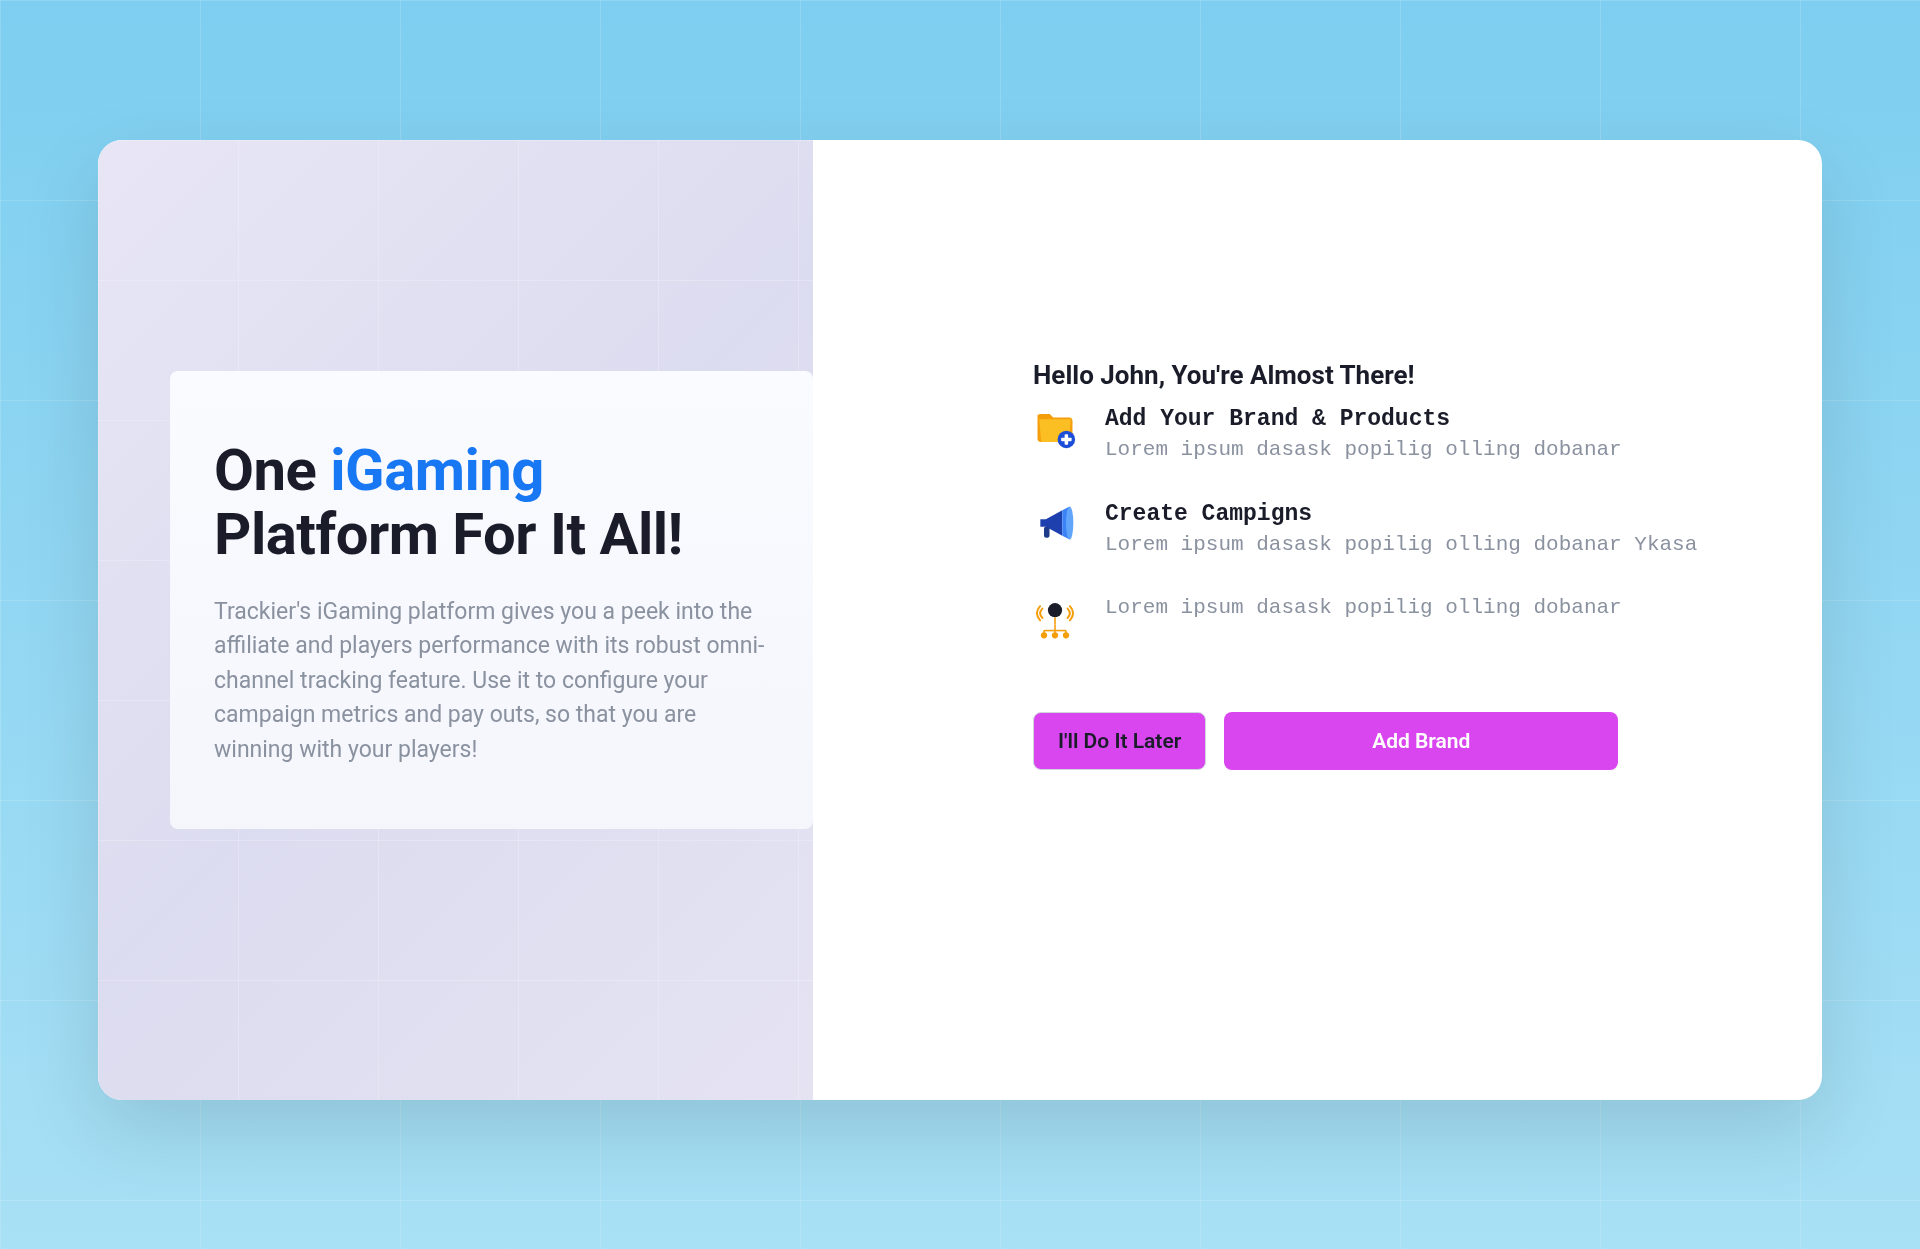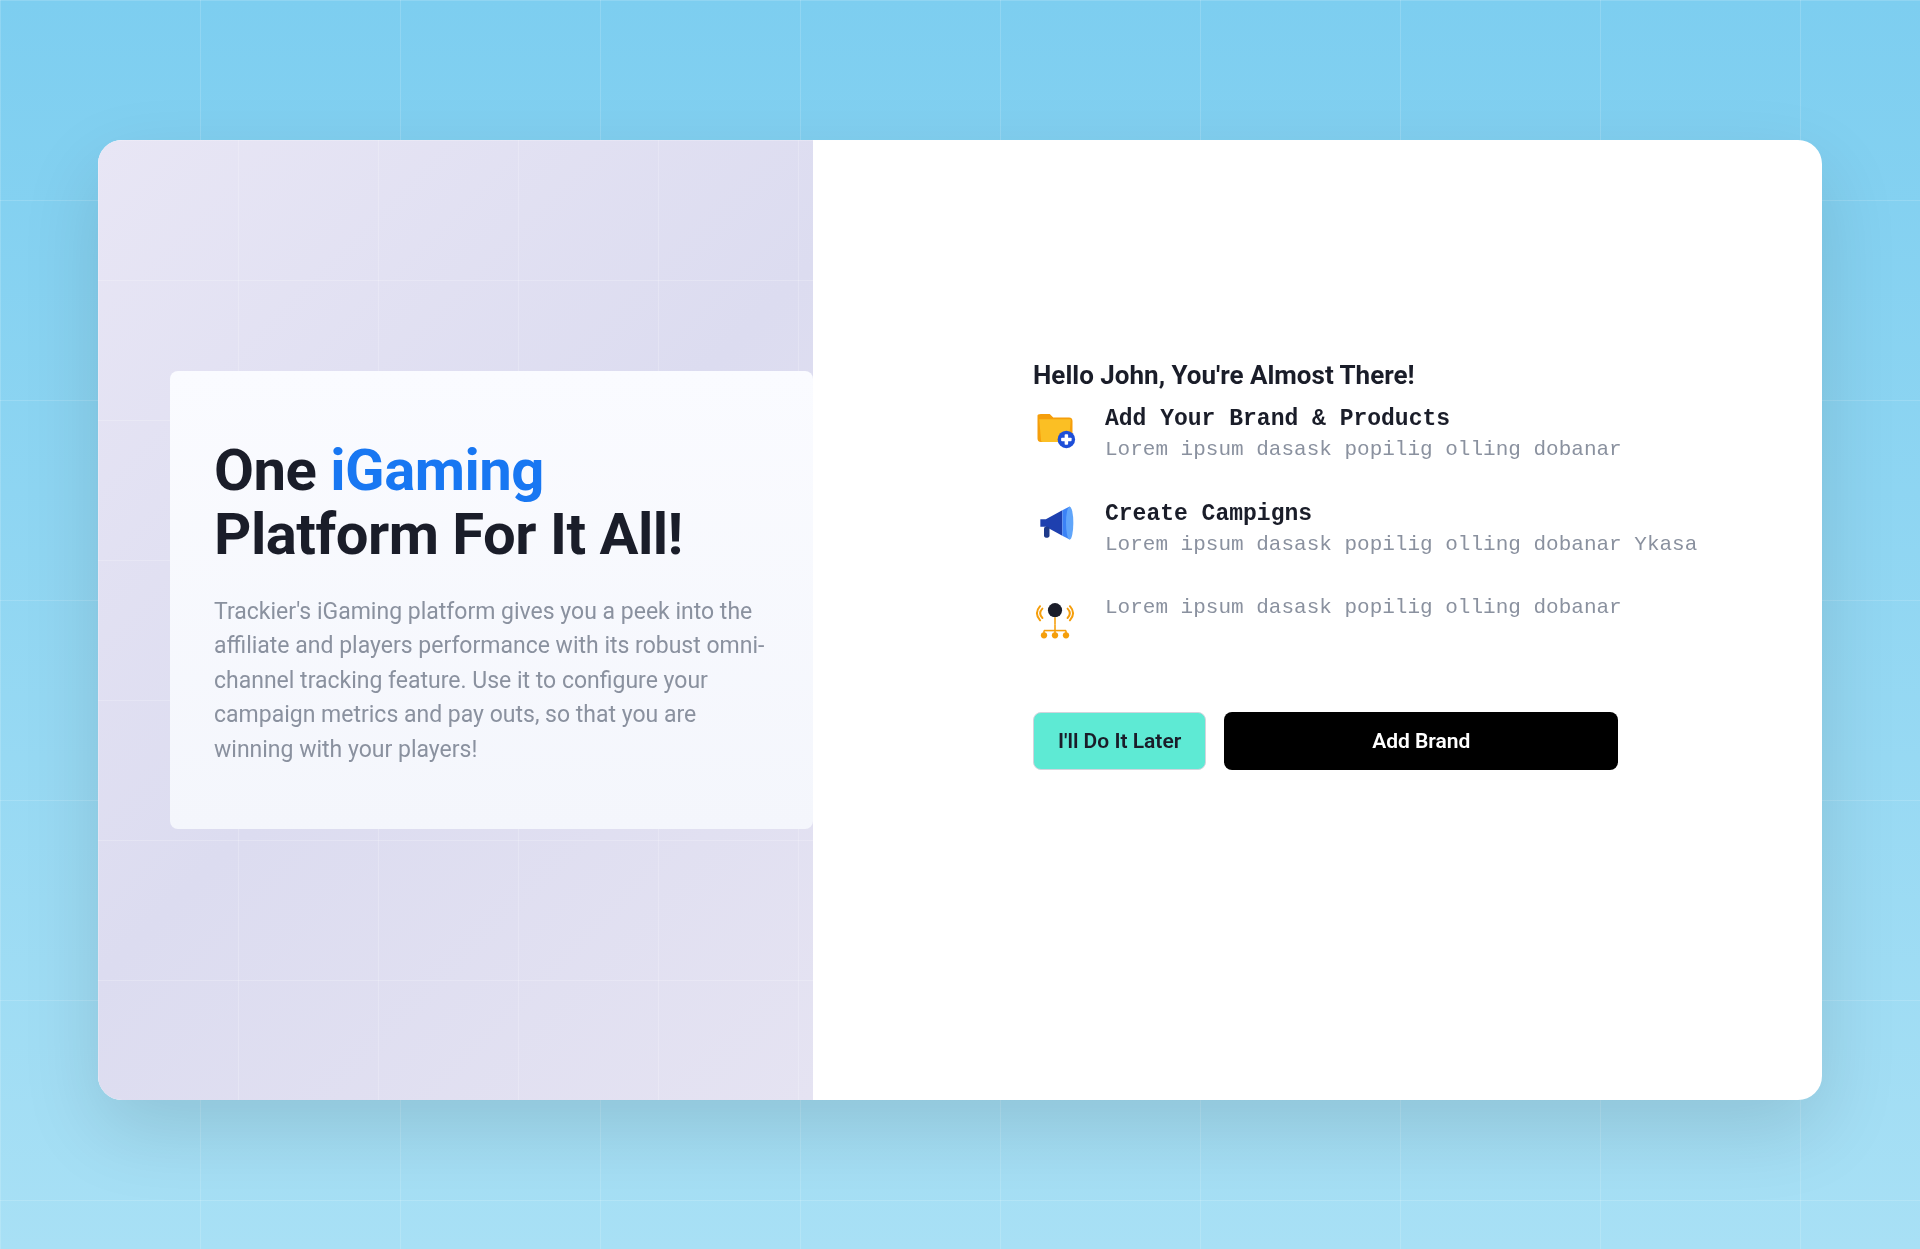--- a/index.html
+++ b/index.html
@@ -158,28 +158,28 @@
       padding: 16px 24px;
       border-radius: 8px;
       font-size: 21px;
       font-weight: 600;
       cursor: pointer;
       border: none;
       font-family: inherit;
     }
 
     .btn-secondary {
-      background: #5eead4;
+      background: #d946ef;
       color: #1a1d29;
       border: 1px solid #d0d5dd;
       padding: 16px 24px;
     }
 
     .btn-primary {
-      background: #000000;
+      background: #d946ef;
       color: #ffffff;
       flex: 1;
       max-width: 394px;
     }
 
     
     .icon-folder {
       position: relative;
     }
     .icon-folder svg {

